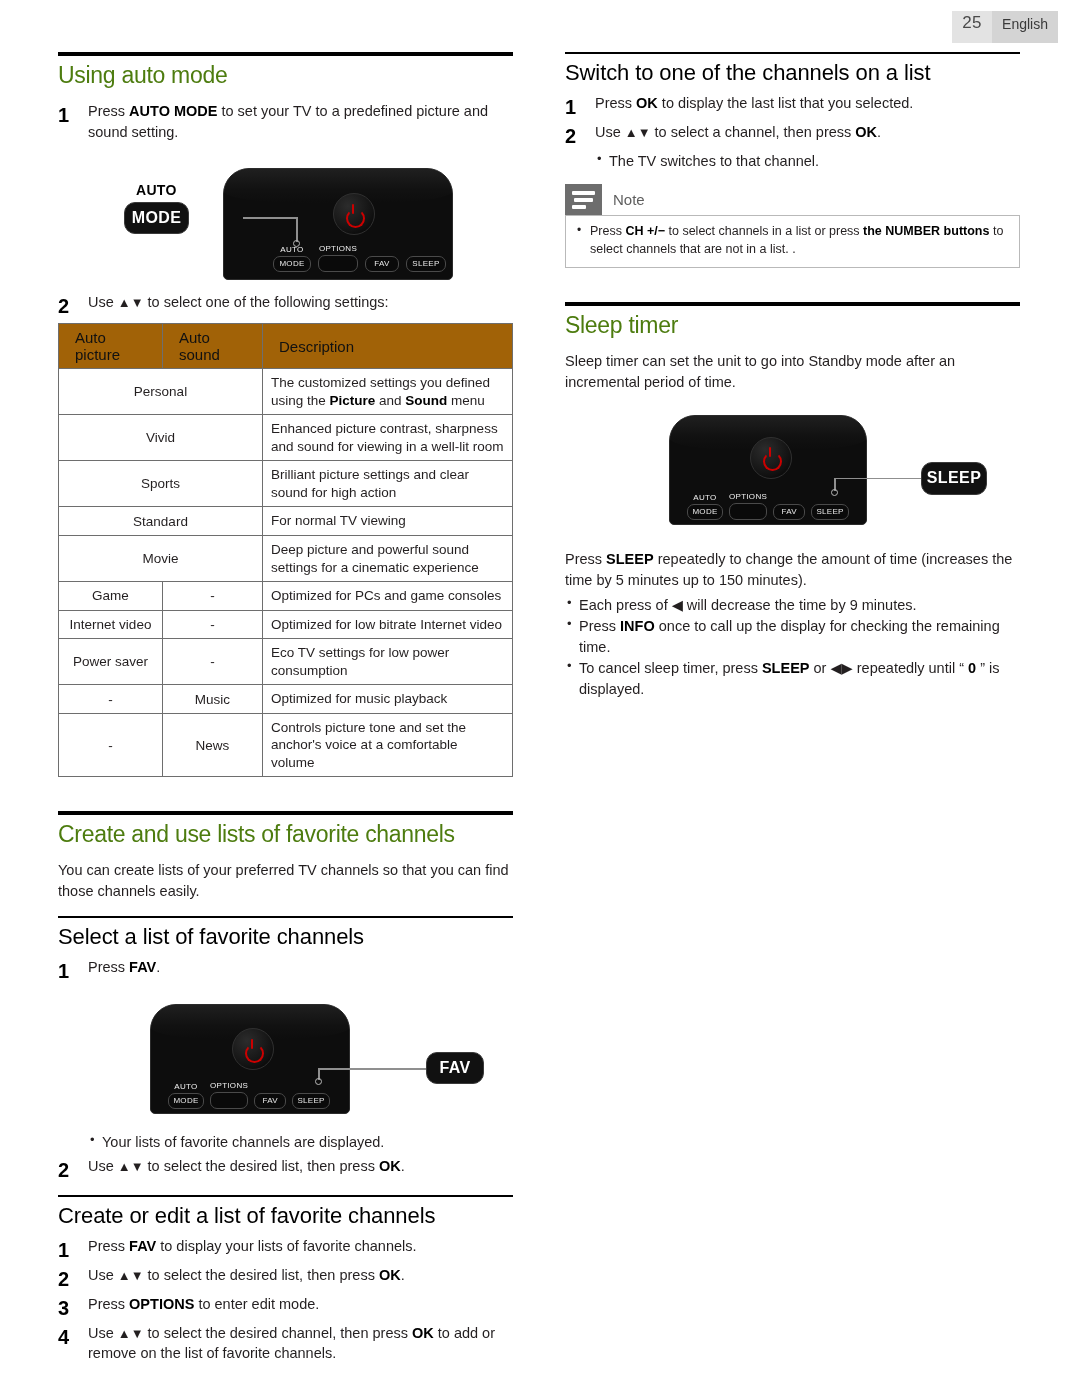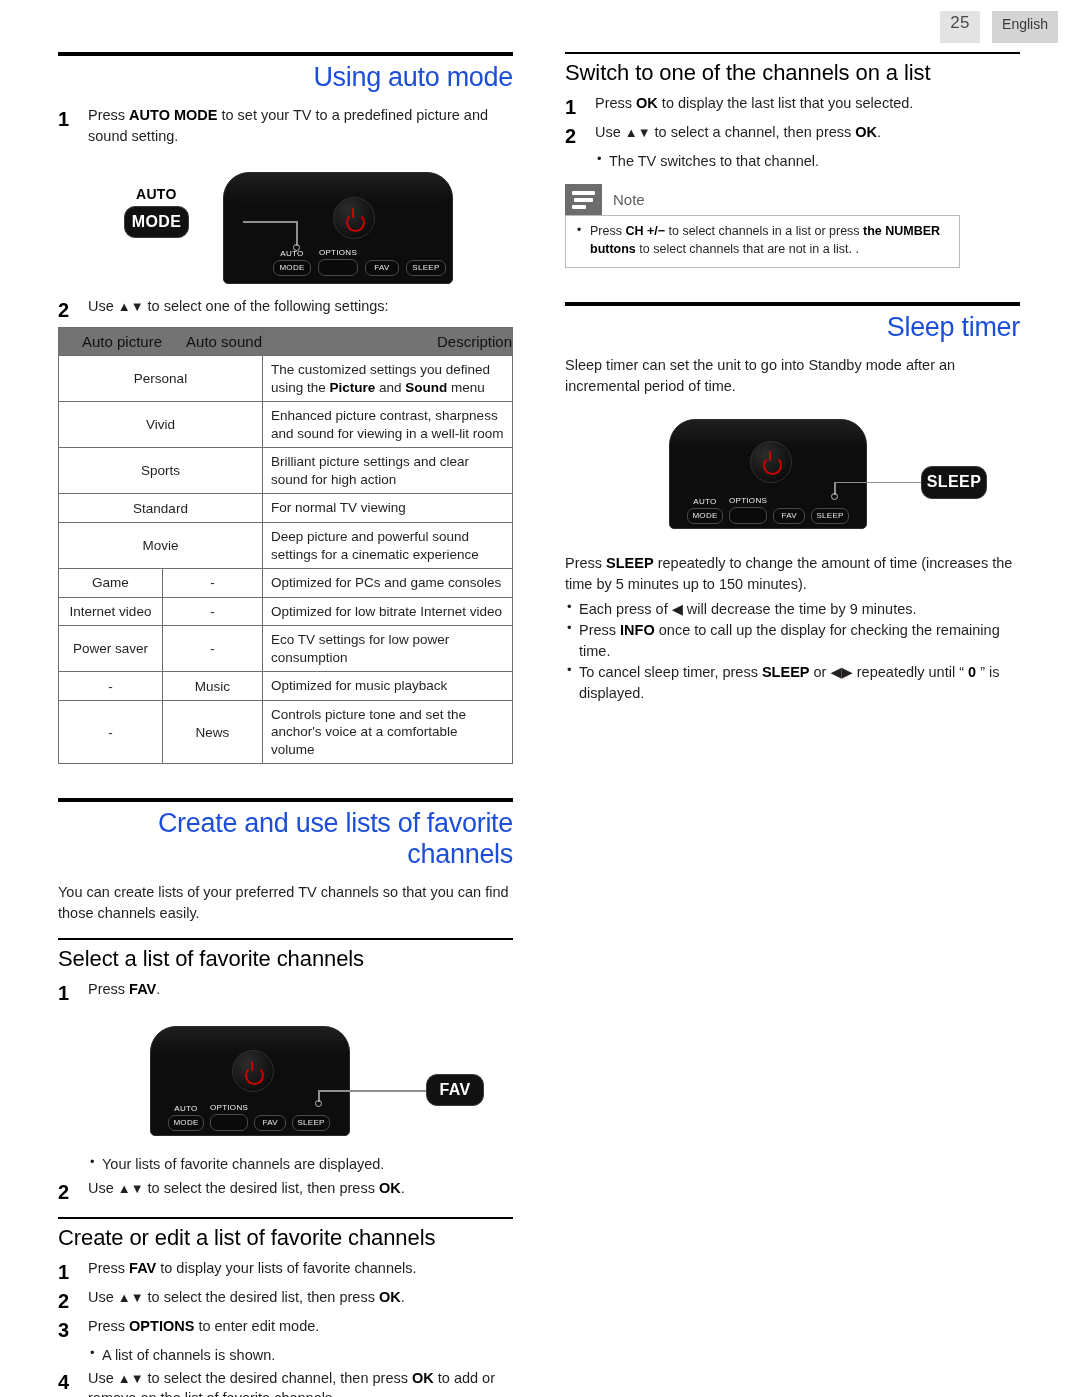--- a/index.html
+++ b/index.html
@@ -14,21 +14,21 @@
     overflow: hidden;
   }
 
   
   .page-badges {
     position: absolute;
     top: 11px;
     right: 22px;
     display: flex;
     align-items: stretch;
-    gap: 12px;
+    gap: 0;
     margin-left: 22px;
   }
   .badge-num {
     background: #e3e3e3;
     color: #4a4a4a;
     font-size: 17px;
     padding: 3px 10px 4px;
     line-height: 1.1;
     letter-spacing: .5px;
   }
@@ -54,26 +54,25 @@
   
   .rule-thick {
     border-top: 4px solid #000;
     margin: 0 0 6px 0;
   }
   .rule-med {
     border-top: 2px solid #000;
     margin: 0 0 6px 0;
   }
   h1.sec {
-    font-size: 27px;
+    font-size: 23px;
     font-weight: 400;
     margin: 0 0 12px 0;
     letter-spacing: -0.3px;
-    color: #1d4ed8;
-    text-align: right;
+    color: #4d7c0f;
   }
   h2.sub {
     font-size: 22px;
     font-weight: 400;
     margin: 0 0 7px 0;
     color: #000;
     letter-spacing: -0.1px;
   }
 
   
@@ -249,23 +248,23 @@
     table-layout: fixed;
   }
   table.settings th, table.settings td {
     border: 1px solid #6e6e6e;
     font-weight: 400;
     font-size: 13.5px;
     color: #231f20;
     vertical-align: middle;
   }
   table.settings th {
-    background: #737373;
-    text-align: right;
-    padding: 5px 0;
+    background: #a16207;
+    text-align: left;
+    padding: 5px 16px;
     font-size: 15px;
     color: #111;
   }
   td.c-pic, td.c-snd { text-align: center; padding: 6px 4px; }
   td.c-desc { padding: 5px 8px; line-height: 1.3; }
   .col-pic { width: 104px; }
   .col-snd { width: 100px; }
 
   
   .note-head {
@@ -294,21 +293,21 @@
   .note-icon i:nth-child(3) { width: 14px; margin-right: 9px; }
   .note-title {
     font-size: 15px;
     color: #5e5e5e;
     padding-left: 11px;
   }
   .note-box {
     border: 1px solid #b9b9b9;
     border-top: 1px solid #b9b9b9;
     padding: 7px 10px 8px 10px;
-    width: 395px;
+    width: 455px;
   }
   .note-box ul {
     list-style: none;
     margin: 0; padding: 0;
   }
   .note-box li {
     font-size: 12.5px;
     line-height: 1.42;
     position: relative;
     padding-left: 14px;
@@ -497,23 +496,20 @@
       <div class="step-txt"><span>Press </span><span class="b">FAV</span><span> to display your lists of favorite channels.</span></div>
     </div>
     <div class="step">
       <div class="step-num">2</div>
       <div class="step-txt"><span>Use </span><span class="arrows">▲▼</span><span> to select the desired list, then press </span><span class="b">OK</span><span>.</span></div>
     </div>
     <div class="step">
       <div class="step-num">3</div>
       <div class="step-txt"><span>Press </span><span class="b">OPTIONS</span><span> to enter edit mode.</span></div>
     </div>
-    <ul class="bullets">
-      <li>A list of channels is shown.</li>
-    </ul>
     <div class="step">
       <div class="step-num">4</div>
       <div class="step-txt"><span>Use </span><span class="arrows">▲▼</span><span> to select the desired channel, then press </span><span class="b">OK</span><span> to add or remove on the list of favorite channels.</span></div>
     </div>
 
   </div>
 
   <div class="col">
 
     <div class="rule-med"></div>

